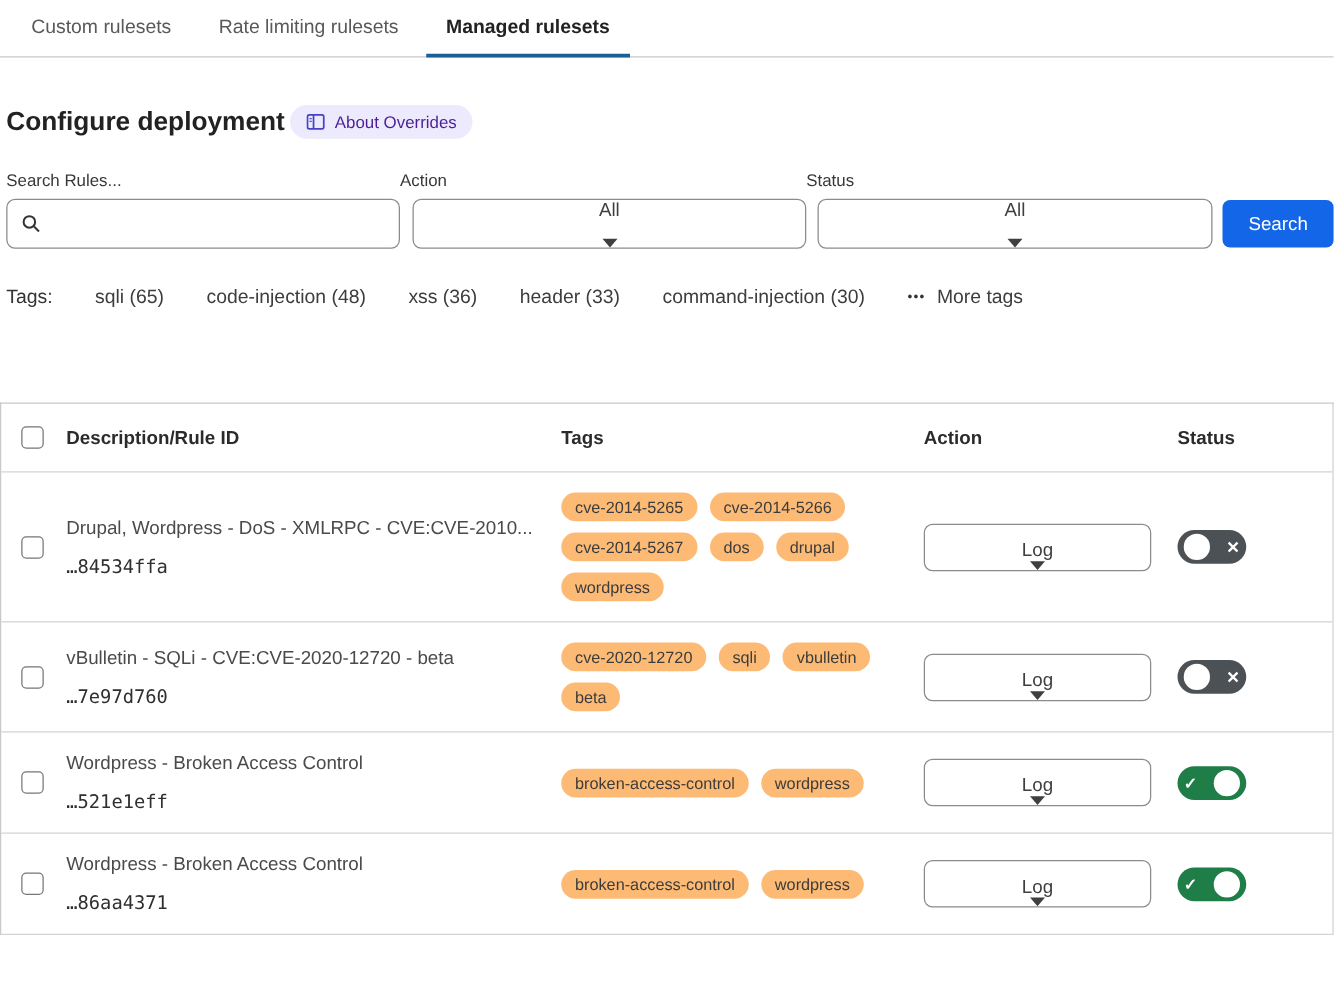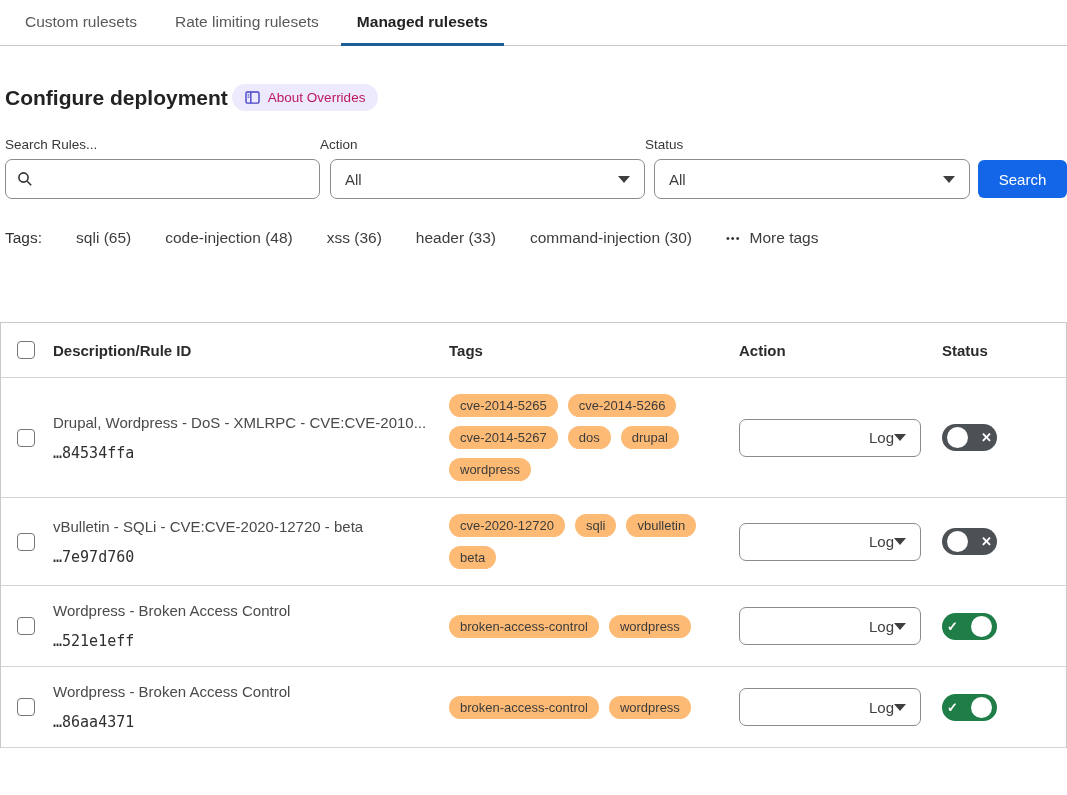--- a/index.html
+++ b/index.html
@@ -8,34 +8,34 @@
 
   
   .tabbar { display:flex; gap:6px; padding-left:9px; border-bottom:1px solid #c9c9c9; }
   .tab { padding:13px 16px 14px; font-size:15.5px; color:#595959; cursor:pointer; position:relative; white-space:nowrap; }
   .tab.active { color:#222; font-weight:700; }
   .tab.active::after { content:""; position:absolute; left:0; right:0; bottom:-1px; height:3px; background:#1c5e96; }
 
   
   .head-row { display:flex; align-items:center; gap:4px; margin:38px 0 0 5px; }
   .page-title { font-size:21px; font-weight:700; color:#222; }
-  .badge { display:inline-flex; align-items:center; gap:8px; background:#eceafc; color:#be185d;
+  .badge { display:inline-flex; align-items:center; gap:8px; background:#eceafc; color:#4c1d95;
     font-size:13.5px; padding:6px 13px; border-radius:15px; cursor:pointer; }
 
   
   .filters { display:flex; align-items:flex-end; margin:26px 0 0 5px; }
   .field { display:flex; flex-direction:column; }
   .field-label { font-size:13.5px; color:#383838; margin-bottom:7px; }
   .search-wrap { position:relative; width:315px; }
   .search-wrap svg { position:absolute; left:12px; top:12px; }
   .search-input { width:315px; height:40px; border:1px solid #8b8b8b; border-radius:7px;
     padding:0 10px 0 38px; font-size:15px; font-family:"Liberation Sans",sans-serif; outline:none; }
   .selectbox { height:40px; border:1px solid #8b8b8b; border-radius:7px; background:#fff;
     display:flex; align-items:center; justify-content:space-between; padding:0 14px; font-size:15px;
-    color:#3f3f3f; cursor:pointer; }
+    color:#3f3f3f; cursor:pointer;flex-direction:column; }
   .sel-action { width:315px; margin-left:10px; }
   .sel-status { width:316px; margin-left:9px; }
   .chev { width:0; height:0; border-left:6px solid transparent; border-right:6px solid transparent;
     border-top:7px solid #3f3f3f; }
   .btn-search { width:100px; height:38px; margin-left:8px; margin-bottom:1px; background:#1466e8; color:#fff;
     border:none; border-radius:6px; font-size:15px; font-family:"Liberation Sans",sans-serif; cursor:pointer; }
 
   
   .tagsbar { display:flex; align-items:center; gap:34px; margin:30px 0 0 5px; font-size:15.5px; color:#3d3d3d; }
   .tagsbar .lbl { color:#333; }

